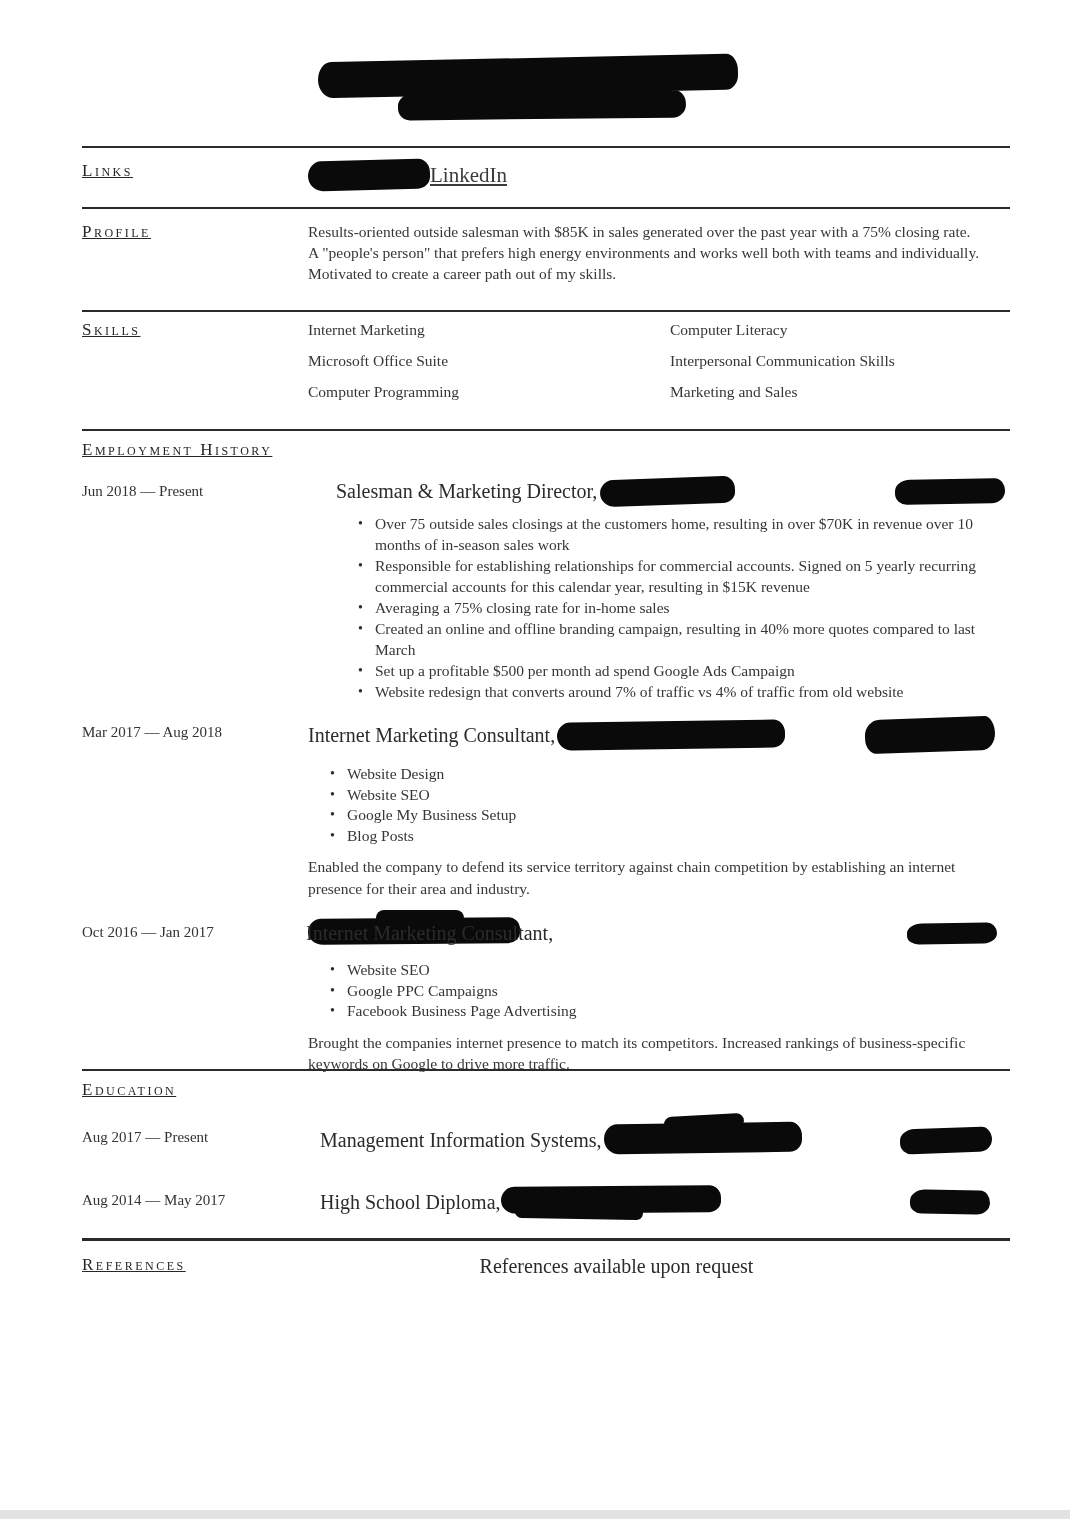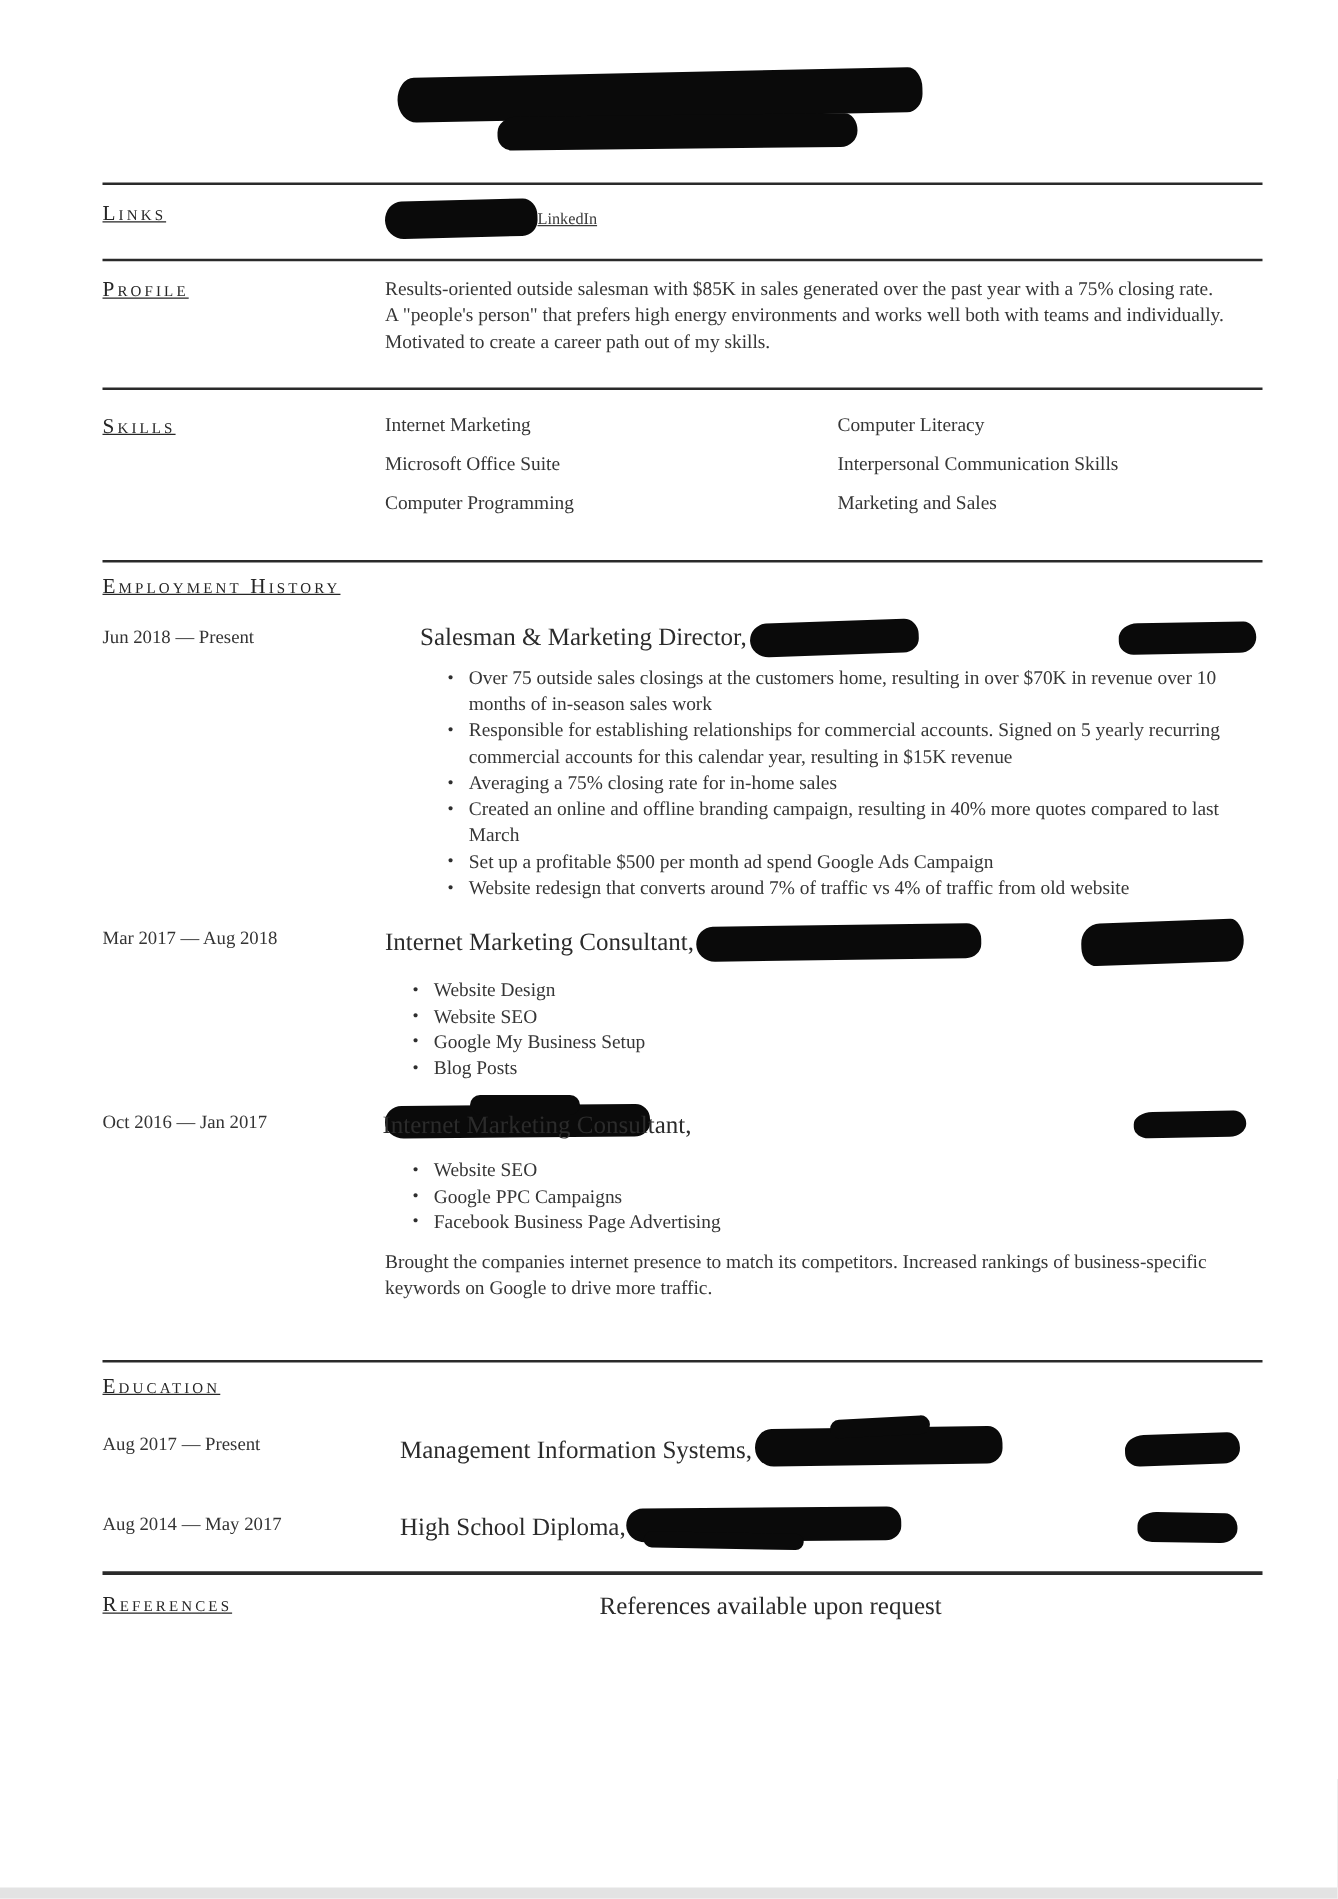--- a/index.html
+++ b/index.html
@@ -43,21 +43,21 @@
     font-size: 17px;
     letter-spacing: 2.5px;
     color: #262626;
     line-height: 20px;
     padding-top: 1px;
     text-decoration: underline;
   }
   .body-text { font-size: 15.5px; line-height: 21px; color: #363636; }
   
   .links-content { display: flex; align-items: center; }
-  .linkedin-link { color: #3a3a3a; font-size: 13px; text-decoration: underline; }
+  .linkedin-link { color: #3a3a3a; font-size: 21px; text-decoration: underline; }
   
   .skills-grid { display: grid; grid-template-columns: 362px 1fr; }
   .skill-col .skill-item { margin-bottom: 10px; }
   
   .job { display: grid; grid-template-columns: 226px 1fr; }
   .job-dates, .edu-dates { font-size: 15px; color: #333; padding-top: 6px; }
   .job-head { display: flex; align-items: center; }
   .job-title, .edu-degree {
     font-size: 20px;
     color: #2b2b2b;
@@ -130,21 +130,21 @@
 
     <div class="section" style="height:103px; padding-top:12px;">
       <div class="section-label">Profile</div>
       <div class="body-text">
         <div>Results-oriented outside salesman with $85K in sales generated over the past year with a 75% closing rate.</div>
         <div>A "people's person" that prefers high energy environments and works well both with teams and individually.</div>
         <div>Motivated to create a career path out of my skills.</div>
       </div>
     </div>
 
-    <div class="section" style="height:138px; padding-top:18px;">
+    <div class="section" style="height:119px; padding-top:7px;">
       <div class="section-label">Skills</div>
       <div class="skills-grid">
         <div class="skill-col body-text">
           <div class="skill-item">Internet Marketing</div>
           <div class="skill-item">Microsoft Office Suite</div>
           <div class="skill-item">Computer Programming</div>
         </div>
         <div class="skill-col body-text">
           <div class="skill-item" style="max-width:250px;">Computer Literacy</div>
           <div class="skill-item" style="max-width:250px;">Interpersonal Communication Skills</div>
@@ -184,20 +184,21 @@
             <span class="redaction r-soft" style="width:228px; height:28px; margin-left:2px; transform:rotate(-0.8deg);"></span>
             <span class="spacer"></span>
             <span class="redaction r-soft2" style="width:130px; height:34px; margin-right:15px; transform:rotate(-2deg);"></span>
           </div>
           <ul class="bullets spaced" style="margin-top:12px;">
             <li>Website Design</li>
             <li>Website SEO</li>
             <li>Google My Business Setup</li>
             <li>Blog Posts</li>
           </ul>
+          <div class="job-summary">Enabled the company to defend its service territory against chain competition by establishing an internet presence for their area and industry.</div>
         </div>
       </div>
 
       <div class="job" style="margin-top:19px;">
         <div class="job-dates">Oct 2016 — Jan 2017</div>
         <div>
           <div class="job-head">
             <span class="blob-wrap bump-top">
               <span class="redaction r-soft" style="width:212px; height:26px; transform:rotate(-0.5deg);"></span>
               <span class="redaction r-pill" style="position:absolute; left:68px; top:-8px; width:88px; height:16px;"></span>

